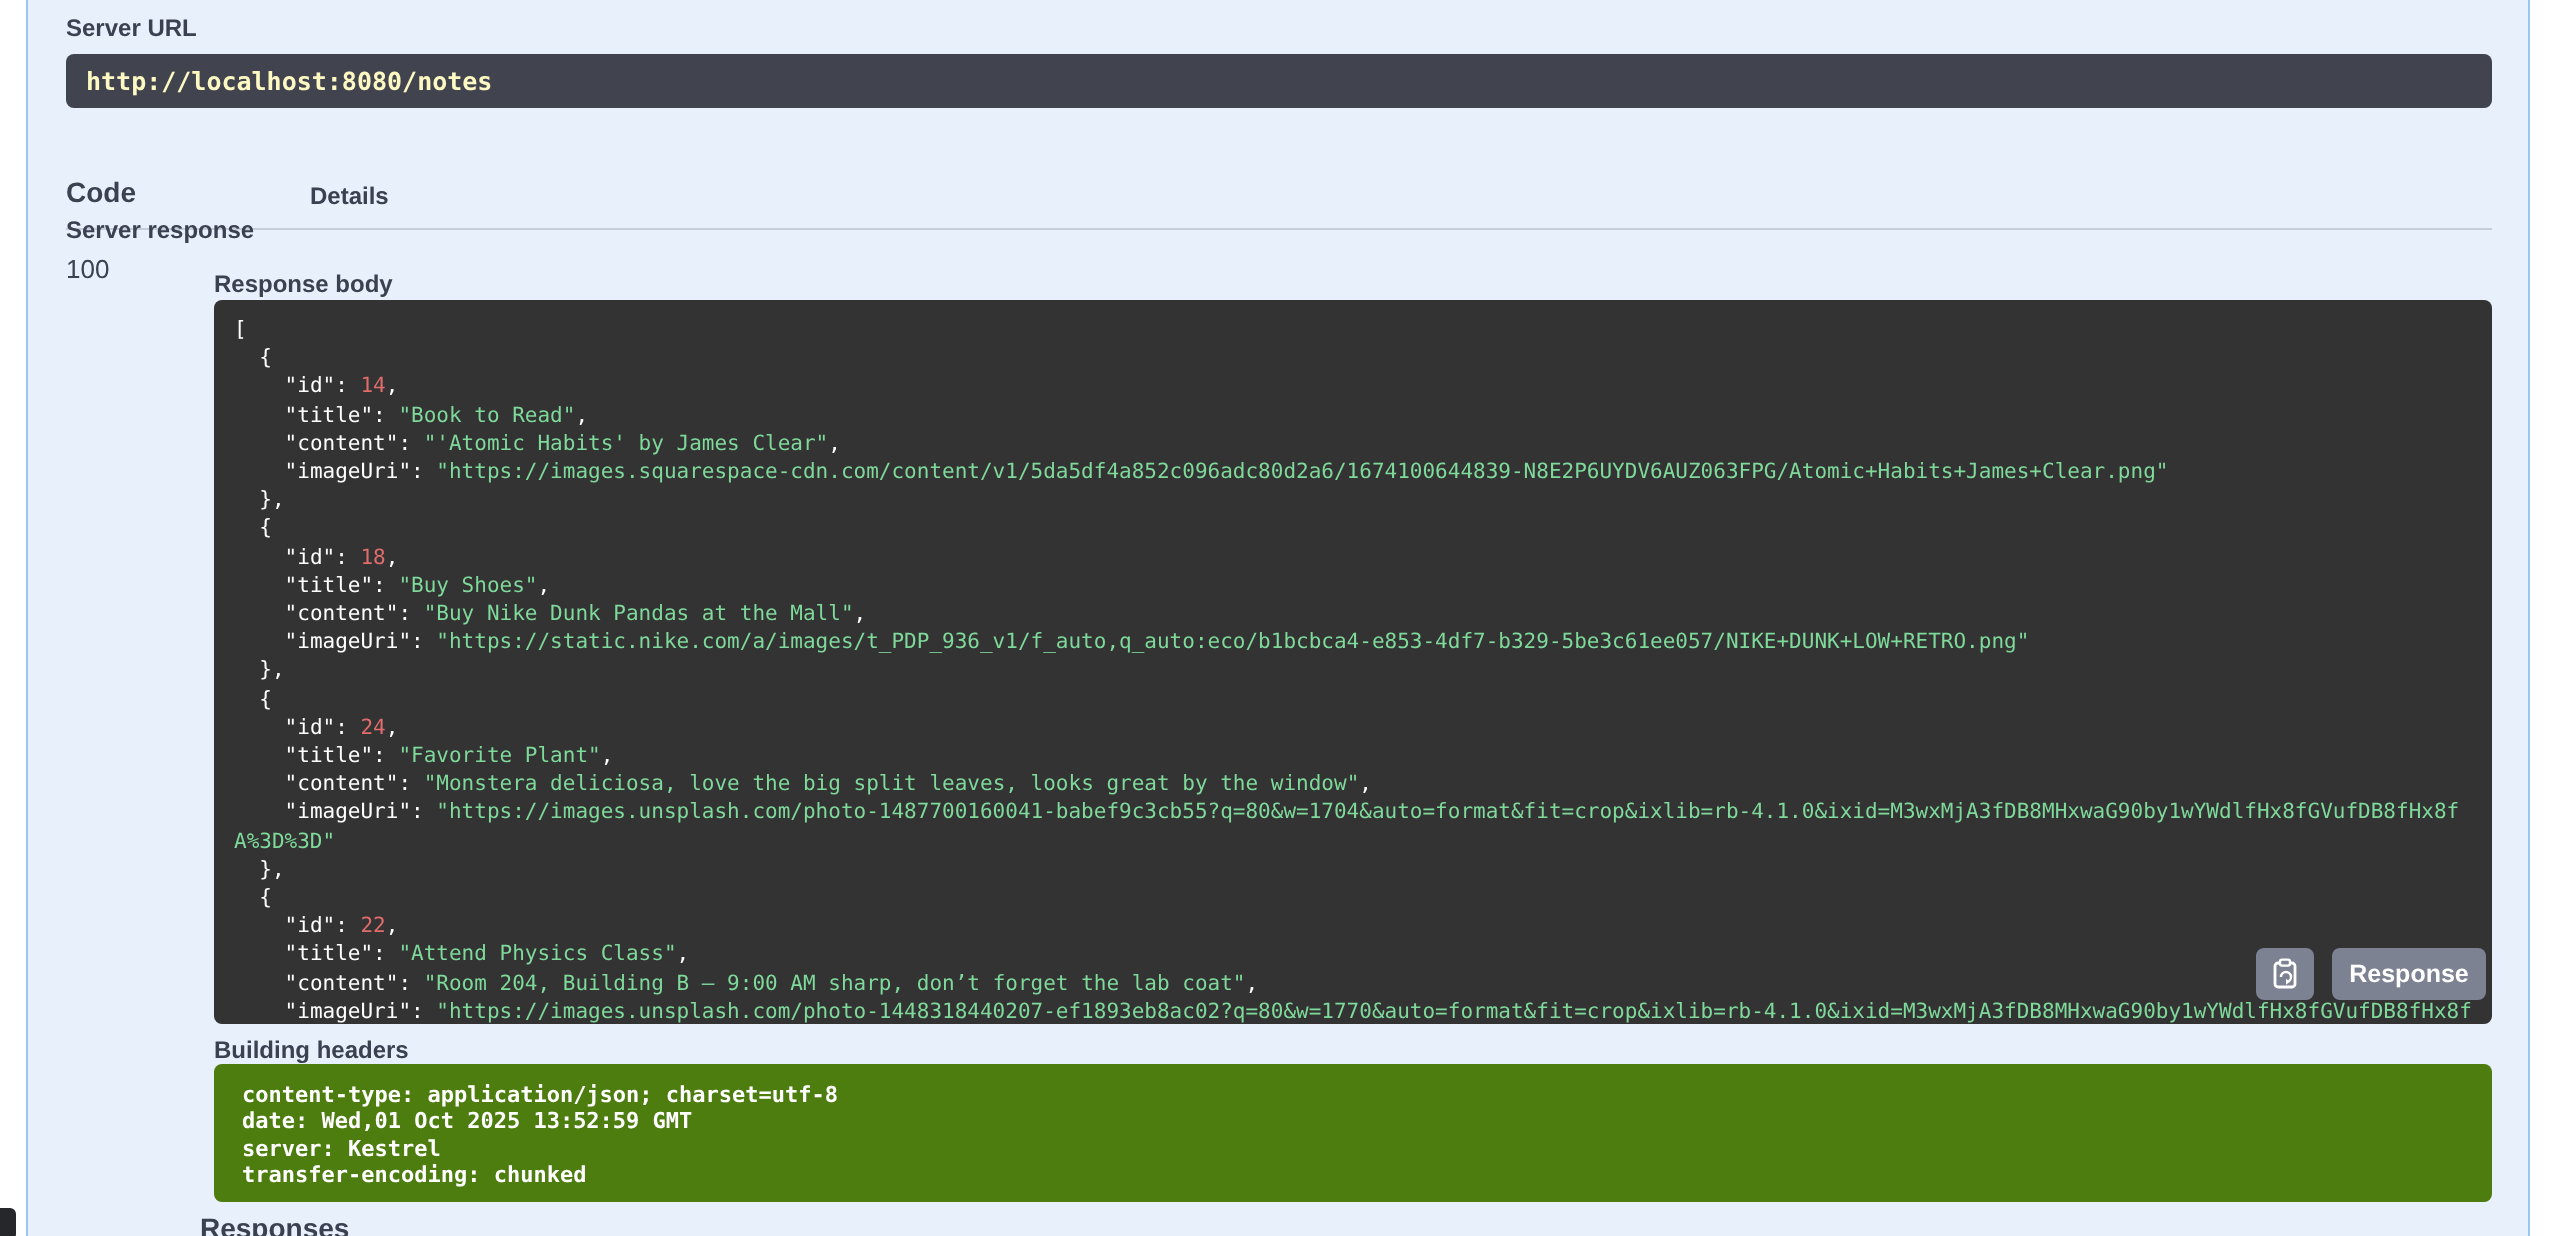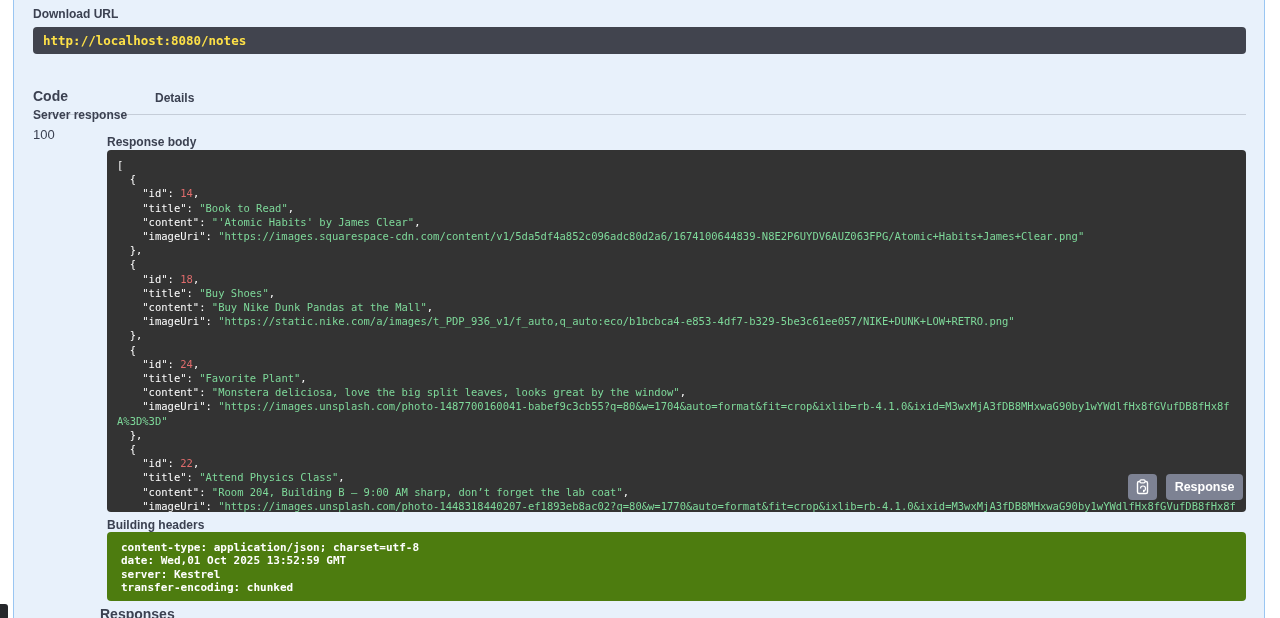--- a/index.html
+++ b/index.html
@@ -13,21 +13,21 @@
   }
   .lbl{
     position:absolute;font-size:12px;font-weight:bold;color:#3b4151;
   }
   .url-bar{
     position:absolute;left:33px;top:27px;width:1213px;height:27px;
     background:#41444e;border-radius:4px;box-sizing:border-box;
     display:flex;align-items:center;padding-left:10px;
   }
   .url-bar span{
-    font-family:"DejaVu Sans Mono",monospace;font-size:12.5px;font-weight:bold;color:#fde047;text-align:center;
+    font-family:"DejaVu Sans Mono",monospace;font-size:12.5px;font-weight:bold;color:#fef9c3;text-align:center;
   }
   .code-header{position:absolute;left:33px;top:88px;font-size:14px;font-weight:bold;}
   .details-header{position:absolute;left:107px;top:91px;font-size:12px;font-weight:bold;margin-left:48px;}
   .divider{position:absolute;left:33px;top:114px;width:1213px;height:1px;background:rgba(59,65,81,.2);}
   .code-value{position:absolute;left:33px;top:127px;font-size:13px;color:#3b4151;}
   .body-block{
     position:absolute;left:107px;top:150px;width:1139px;height:362px;
     background:#333333;border-radius:4px;box-sizing:border-box;overflow:hidden;
   }
   .body-block pre{
@@ -58,21 +58,21 @@
   }
   .responses-label{position:absolute;left:100px;top:606px;font-size:14px;font-weight:bold;color:#3b4151;}
   .corner-shape{position:absolute;left:-5px;top:604px;width:13px;height:16px;background:#25272b;border-radius:3px;}
 </style>
 </head>
 <body>
 
 <div class="page">
   <div class="opblock"></div>
 
-  <div class="lbl" style="left:33px;top:7px;">Download URL</div>
+  <div class="lbl" style="left:33px;top:7px;">Server URL</div>
 
   <div class="url-bar">
     <span>http://localhost:8080/notes</span>
   </div>
 
   <div class="lbl" style="left:33px;top:63px;margin-top:45px;">Server response</div>
 
   <div class="code-header">Code</div>
   <div class="details-header">Details</div>
   <div class="divider"></div>

